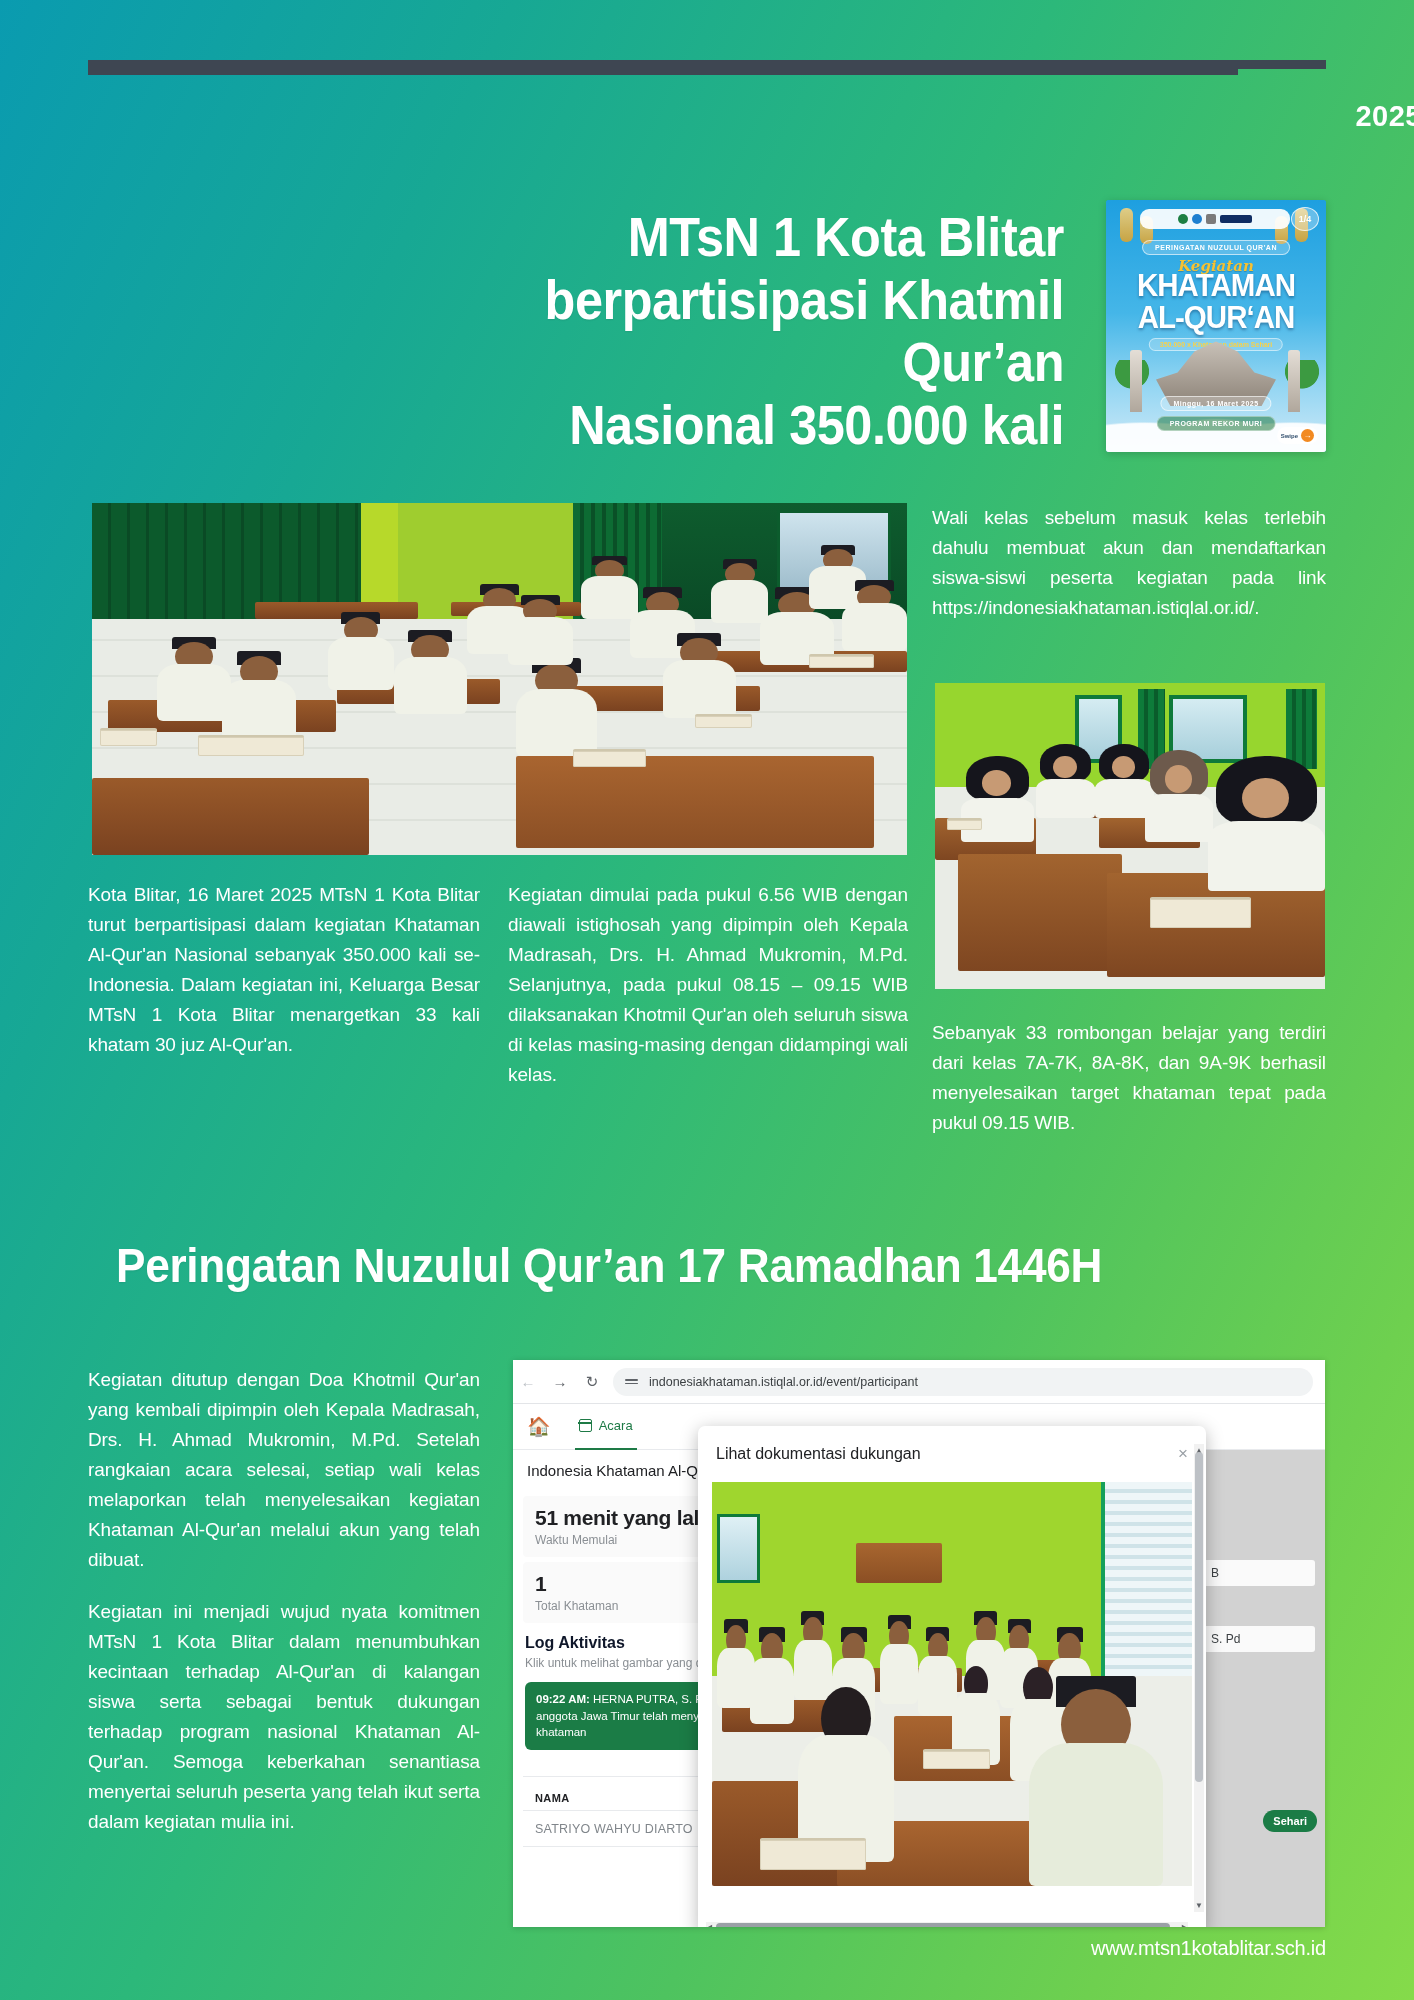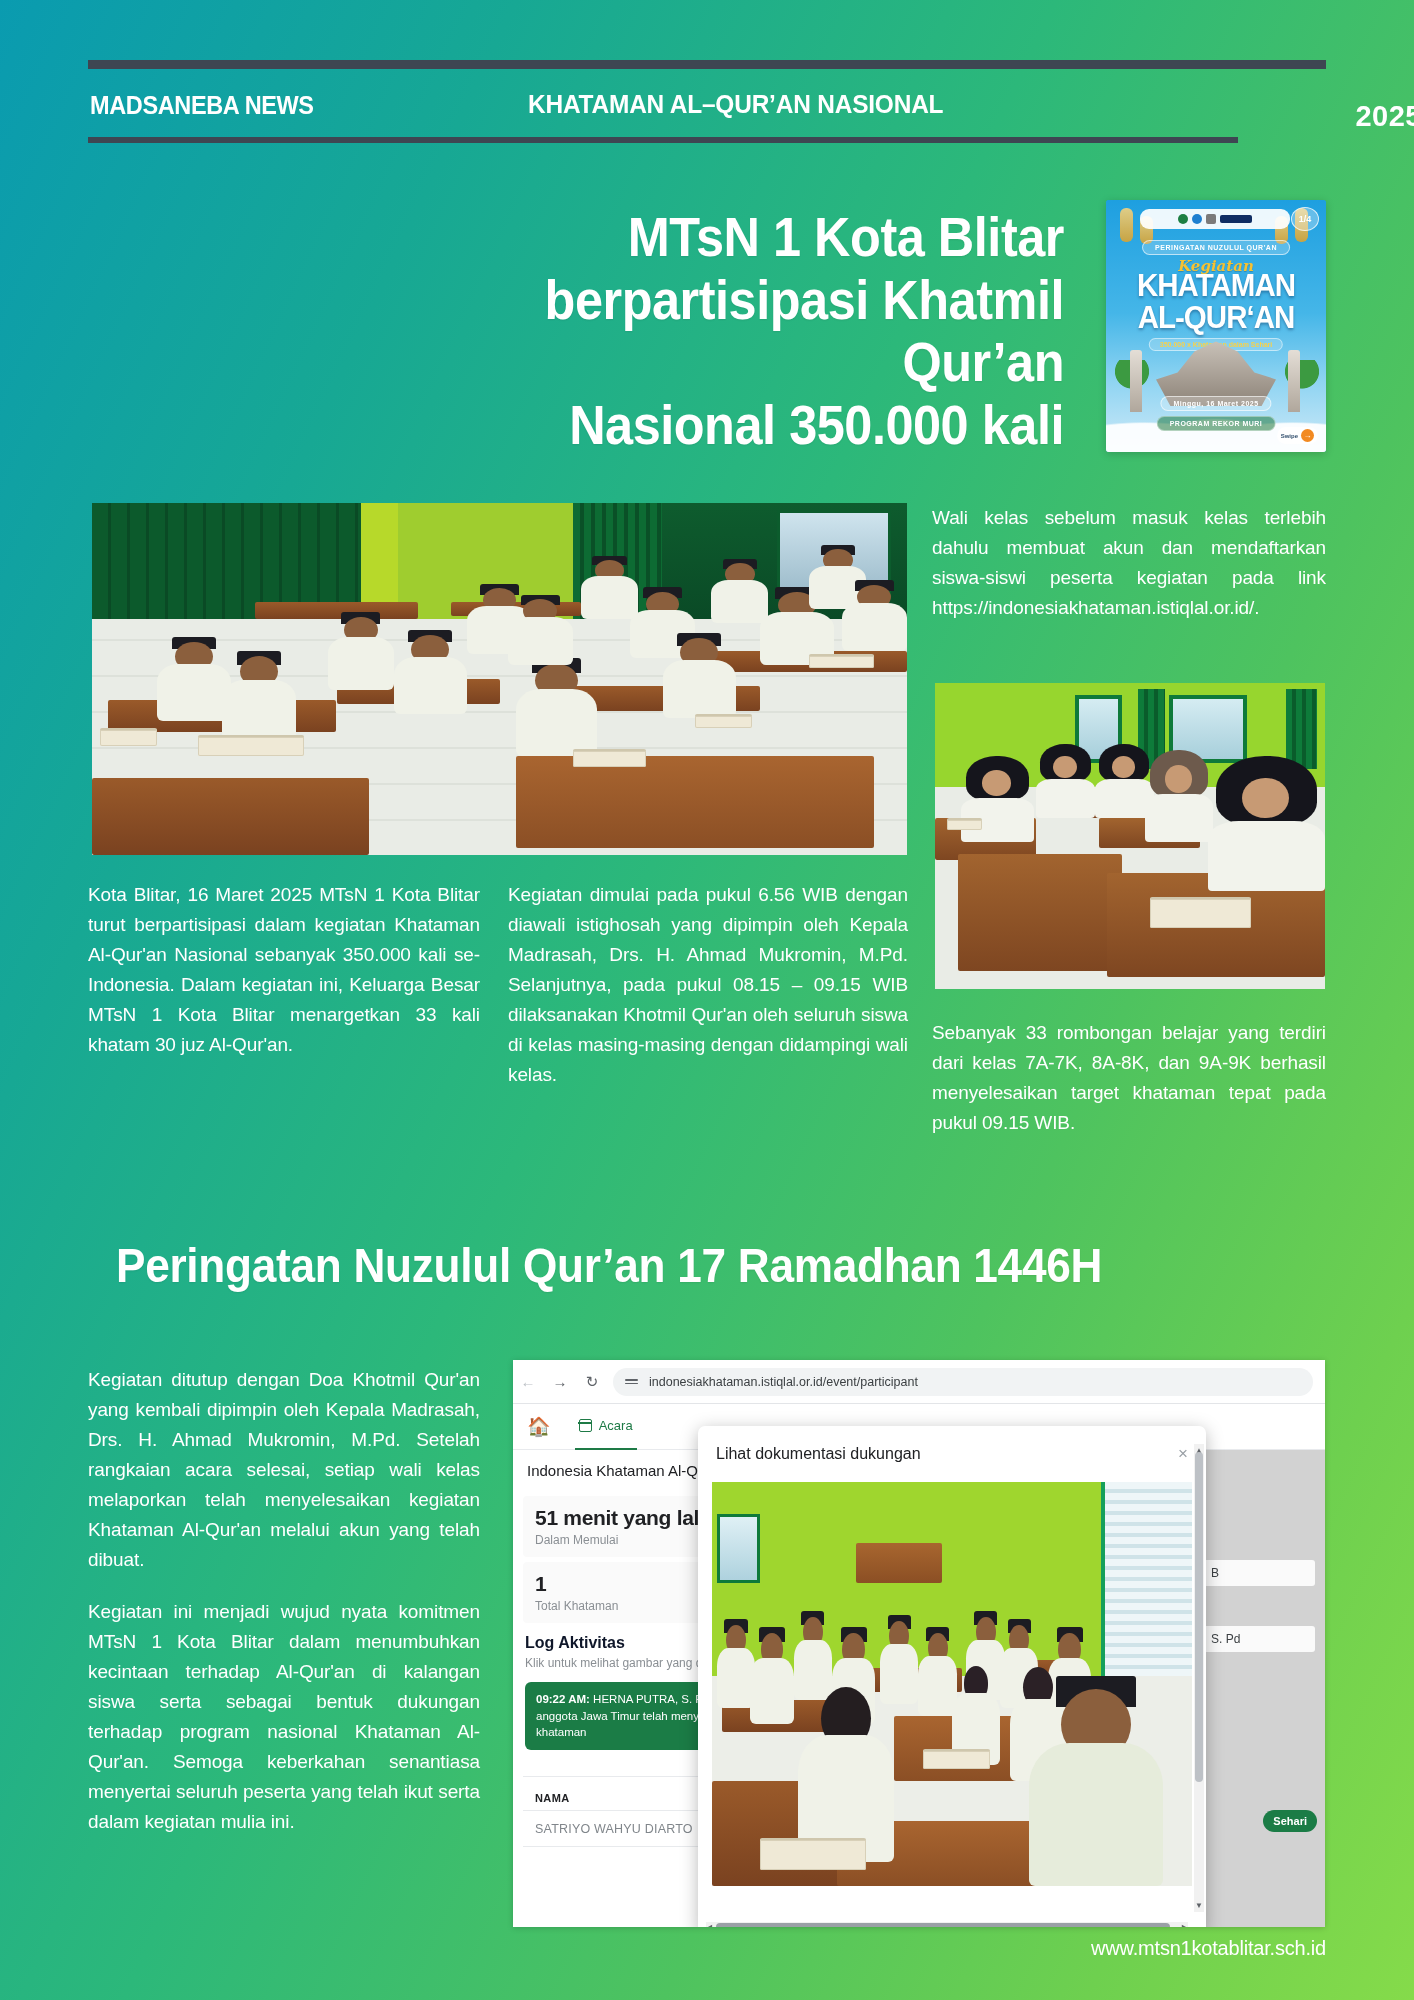--- a/index.html
+++ b/index.html
@@ -429,24 +429,20 @@
     position: absolute;
     right: 88px; bottom: 40px;
     color: #ffffff; font-size: 20px; letter-spacing: -0.2px;
   }
 </style>
 </head>
 <body>
 
 <div class="masthead">
   <div class="rule-top"></div>
-  <div class="masthead-row">
-    <div class="brand">MADSANEBA NEWS</div>
-    <div class="masthead-center">KHATAMAN AL–QUR’AN NASIONAL</div>
-  </div>
   <div class="rule-second"></div>
 </div>
 <div class="year">2025</div>
 
 <div class="hero">
   <div class="headline">
     <div>MTsN 1 Kota Blitar</div>
     <div>berpartisipasi Khatmil Qur’an</div>
     <div>Nasional 350.000 kali</div>
   </div>
@@ -673,21 +669,21 @@
       <span class="tab-acara">
         <span class="cal-ico"></span>
         <span>Acara</span>
       </span>
     </div>
 
     <div class="app-sub">Indonesia Khataman Al-Qur'an</div>
 
     <div class="stat-card stat1">
       <div class="big">51 menit yang lalu</div>
-      <div class="lbl">Dalam Memulai</div>
+      <div class="lbl">Waktu Memulai</div>
     </div>
     <div class="stat-card stat2">
       <div class="big">1</div>
       <div class="lbl">Total Khataman</div>
     </div>
 
     <div class="logtitle">Log Aktivitas</div>
     <div class="loghint">Klik untuk melihat gambar yang diunggah</div>
     <div class="logpill">
       <b>09:22 AM:</b><span> HERNA PUTRA, S. Pd dan anggota Jawa Timur telah menyelesaikan khataman</span>

